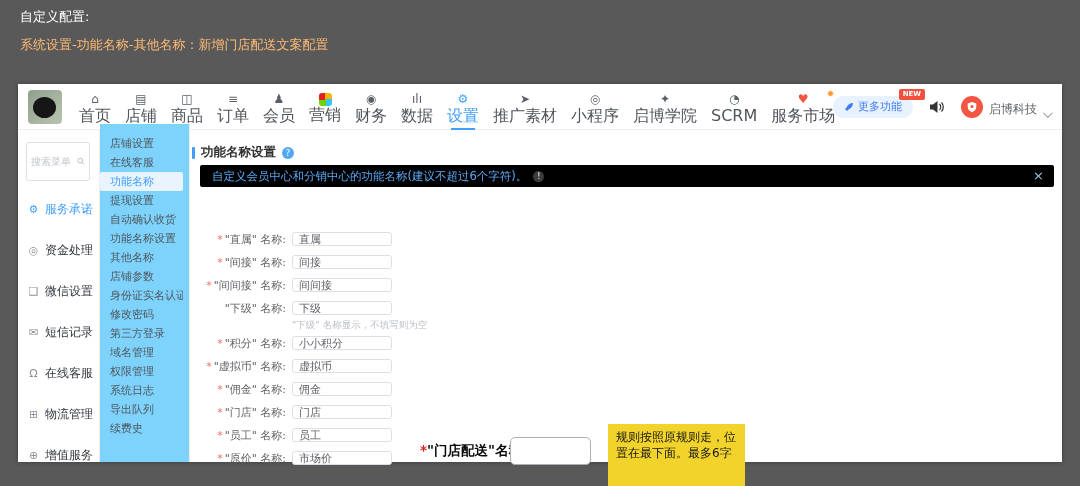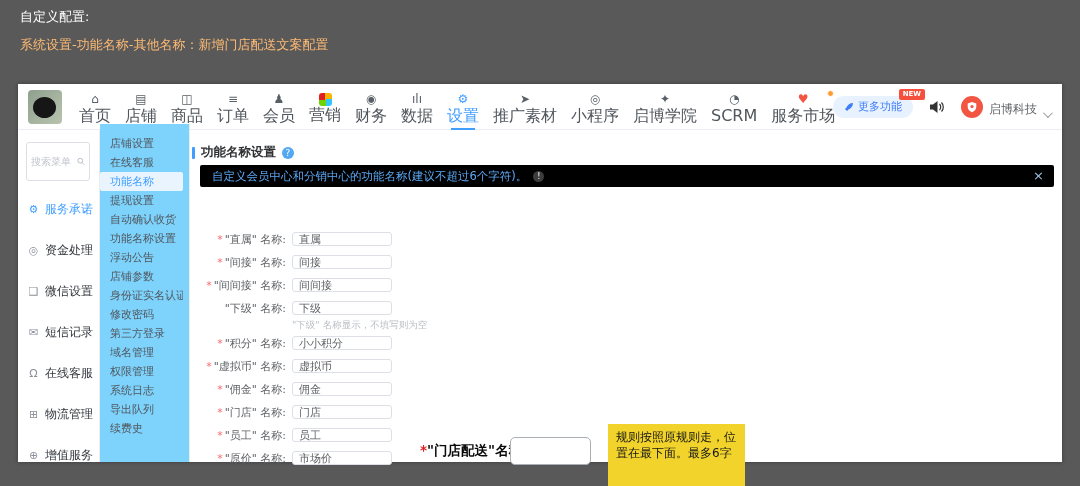--- a/index.html
+++ b/index.html
@@ -233,21 +233,21 @@
   </div>
 
   <div class="sidebar2">
     <div id="s2-list">
         <div class="s2-item">店铺设置</div>
         <div class="s2-item">在线客服</div>
         <div class="s2-item active">功能名称</div>
         <div class="s2-item">提现设置</div>
         <div class="s2-item">自动确认收货</div>
         <div class="s2-item">功能名称设置</div>
-        <div class="s2-item">浮动公告</div>
+        <div class="s2-item">其他名称</div>
         <div class="s2-item">店铺参数</div>
         <div class="s2-item">身份证实名认证</div>
         <div class="s2-item">修改密码</div>
         <div class="s2-item">第三方登录</div>
         <div class="s2-item">域名管理</div>
         <div class="s2-item">权限管理</div>
         <div class="s2-item">系统日志</div>
         <div class="s2-item">导出队列</div>
         <div class="s2-item">续费史</div>
       </div>

